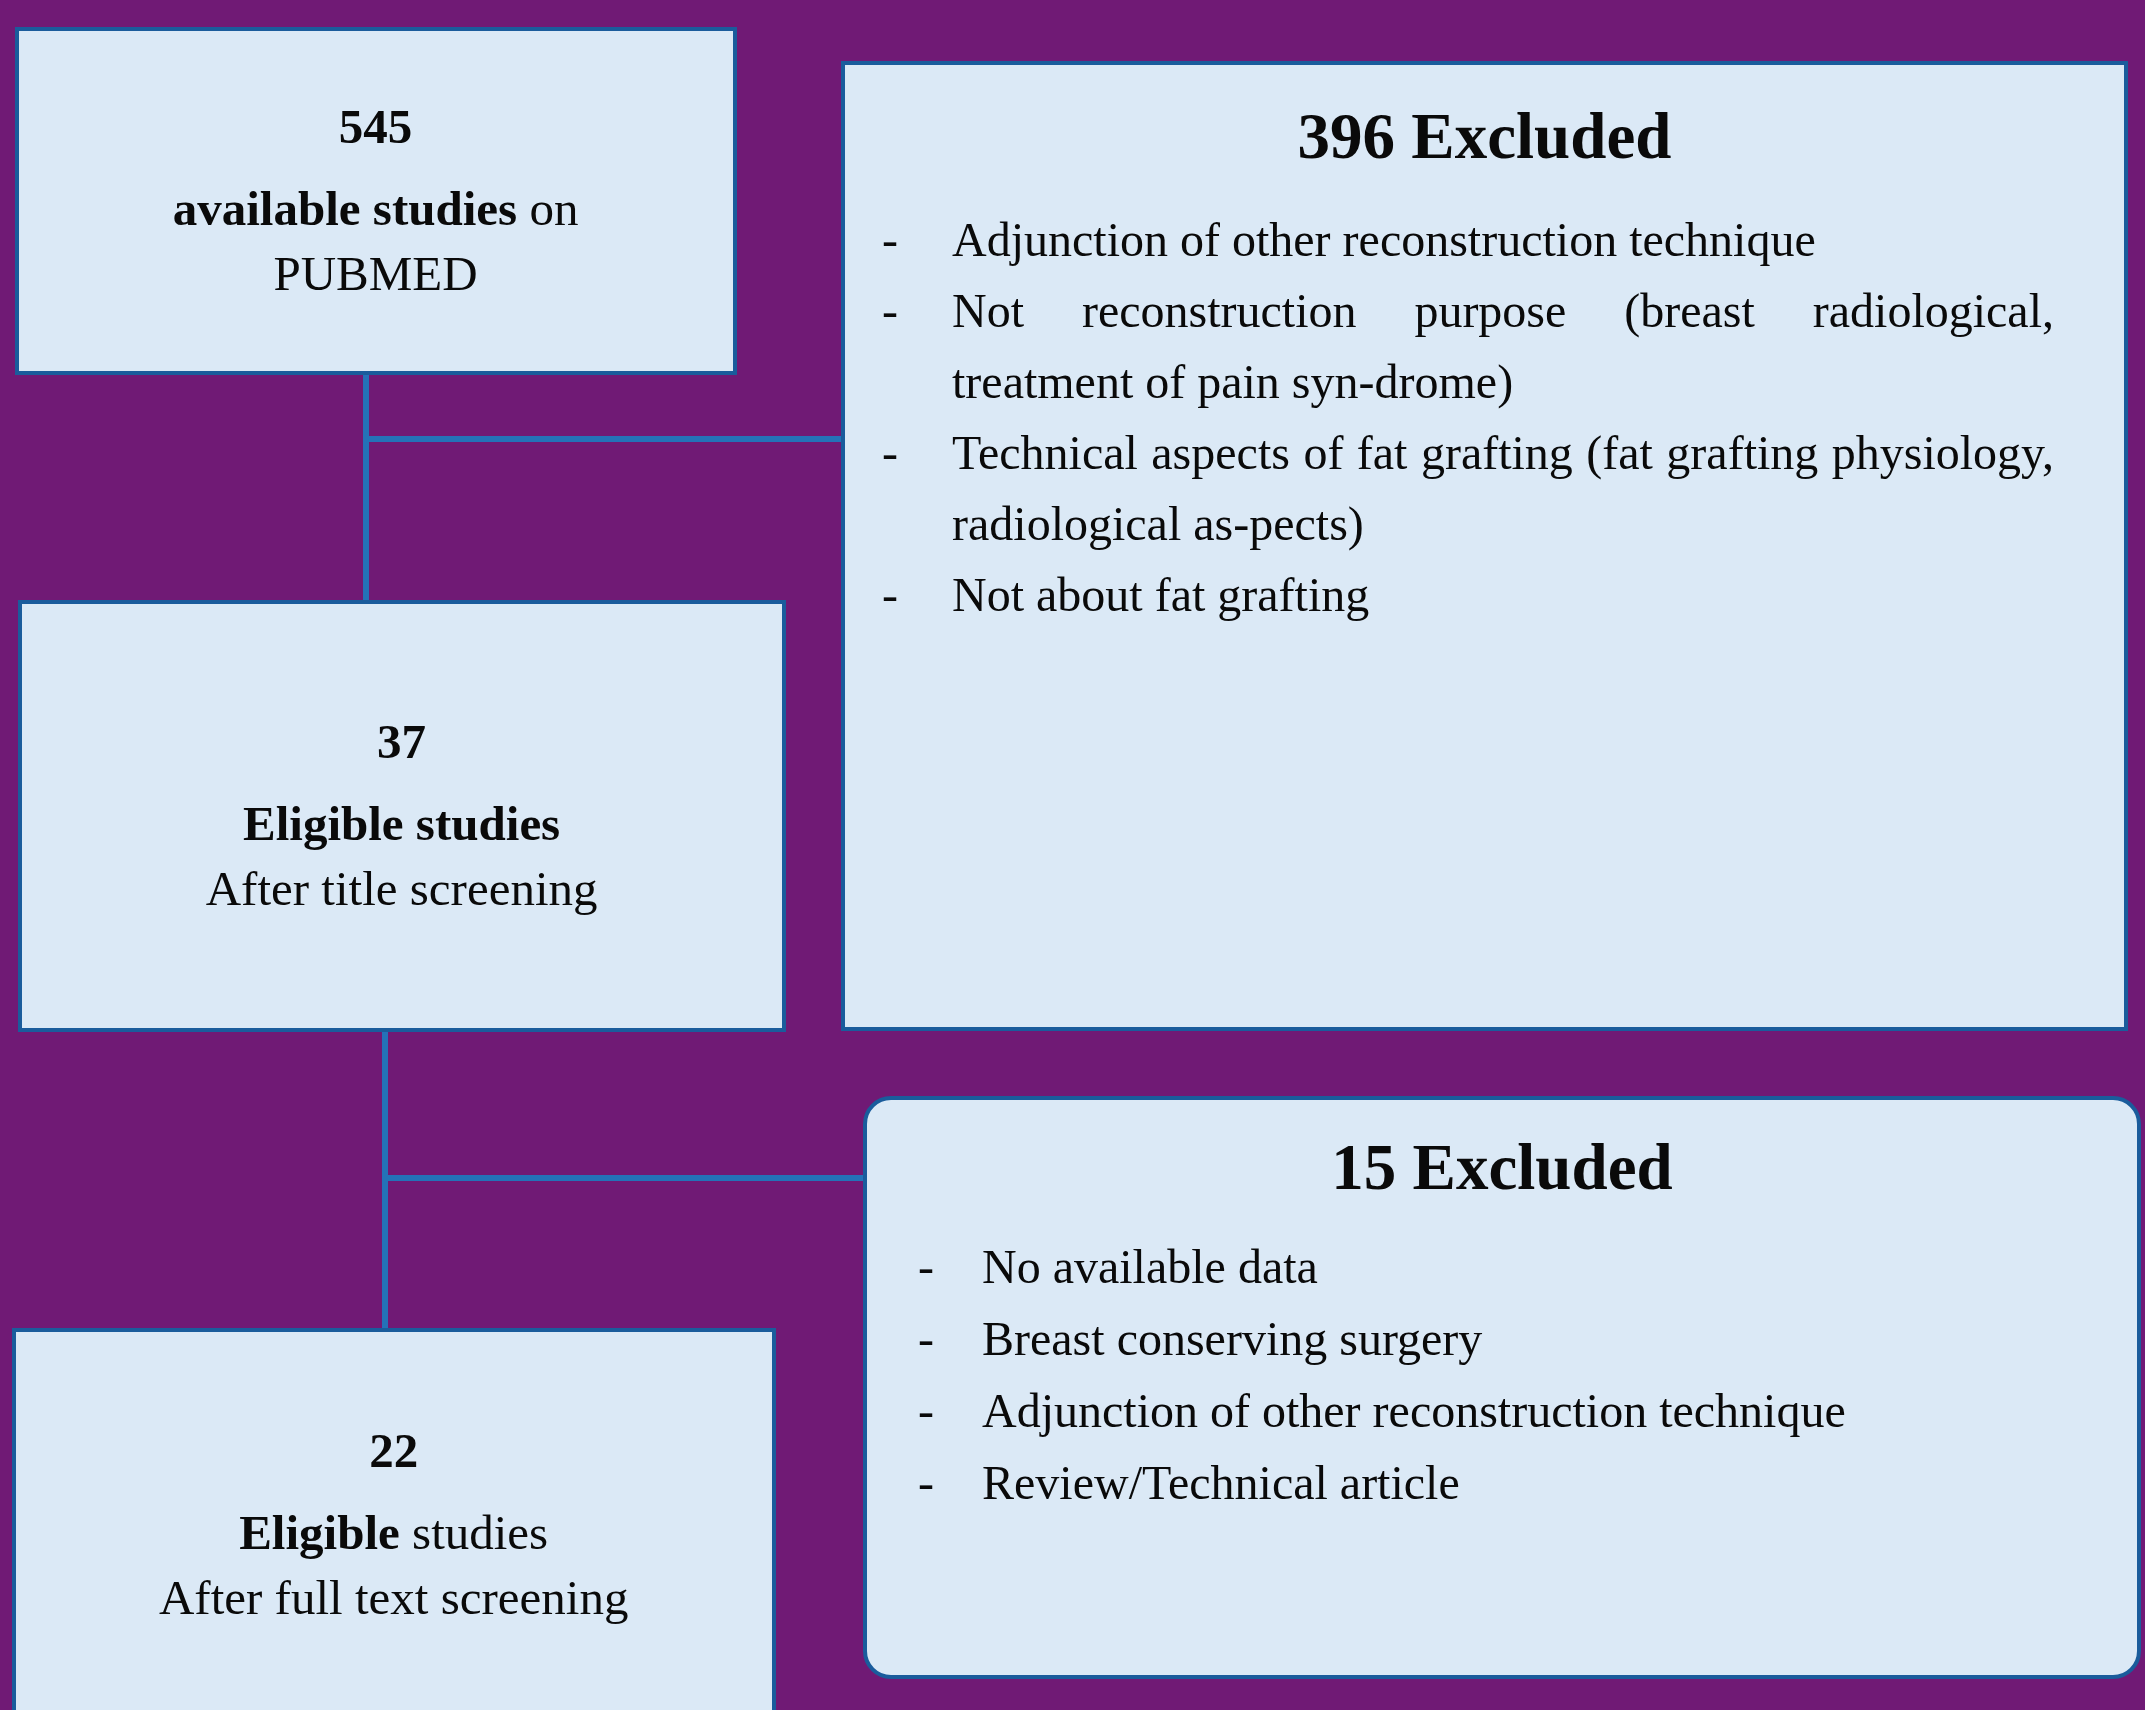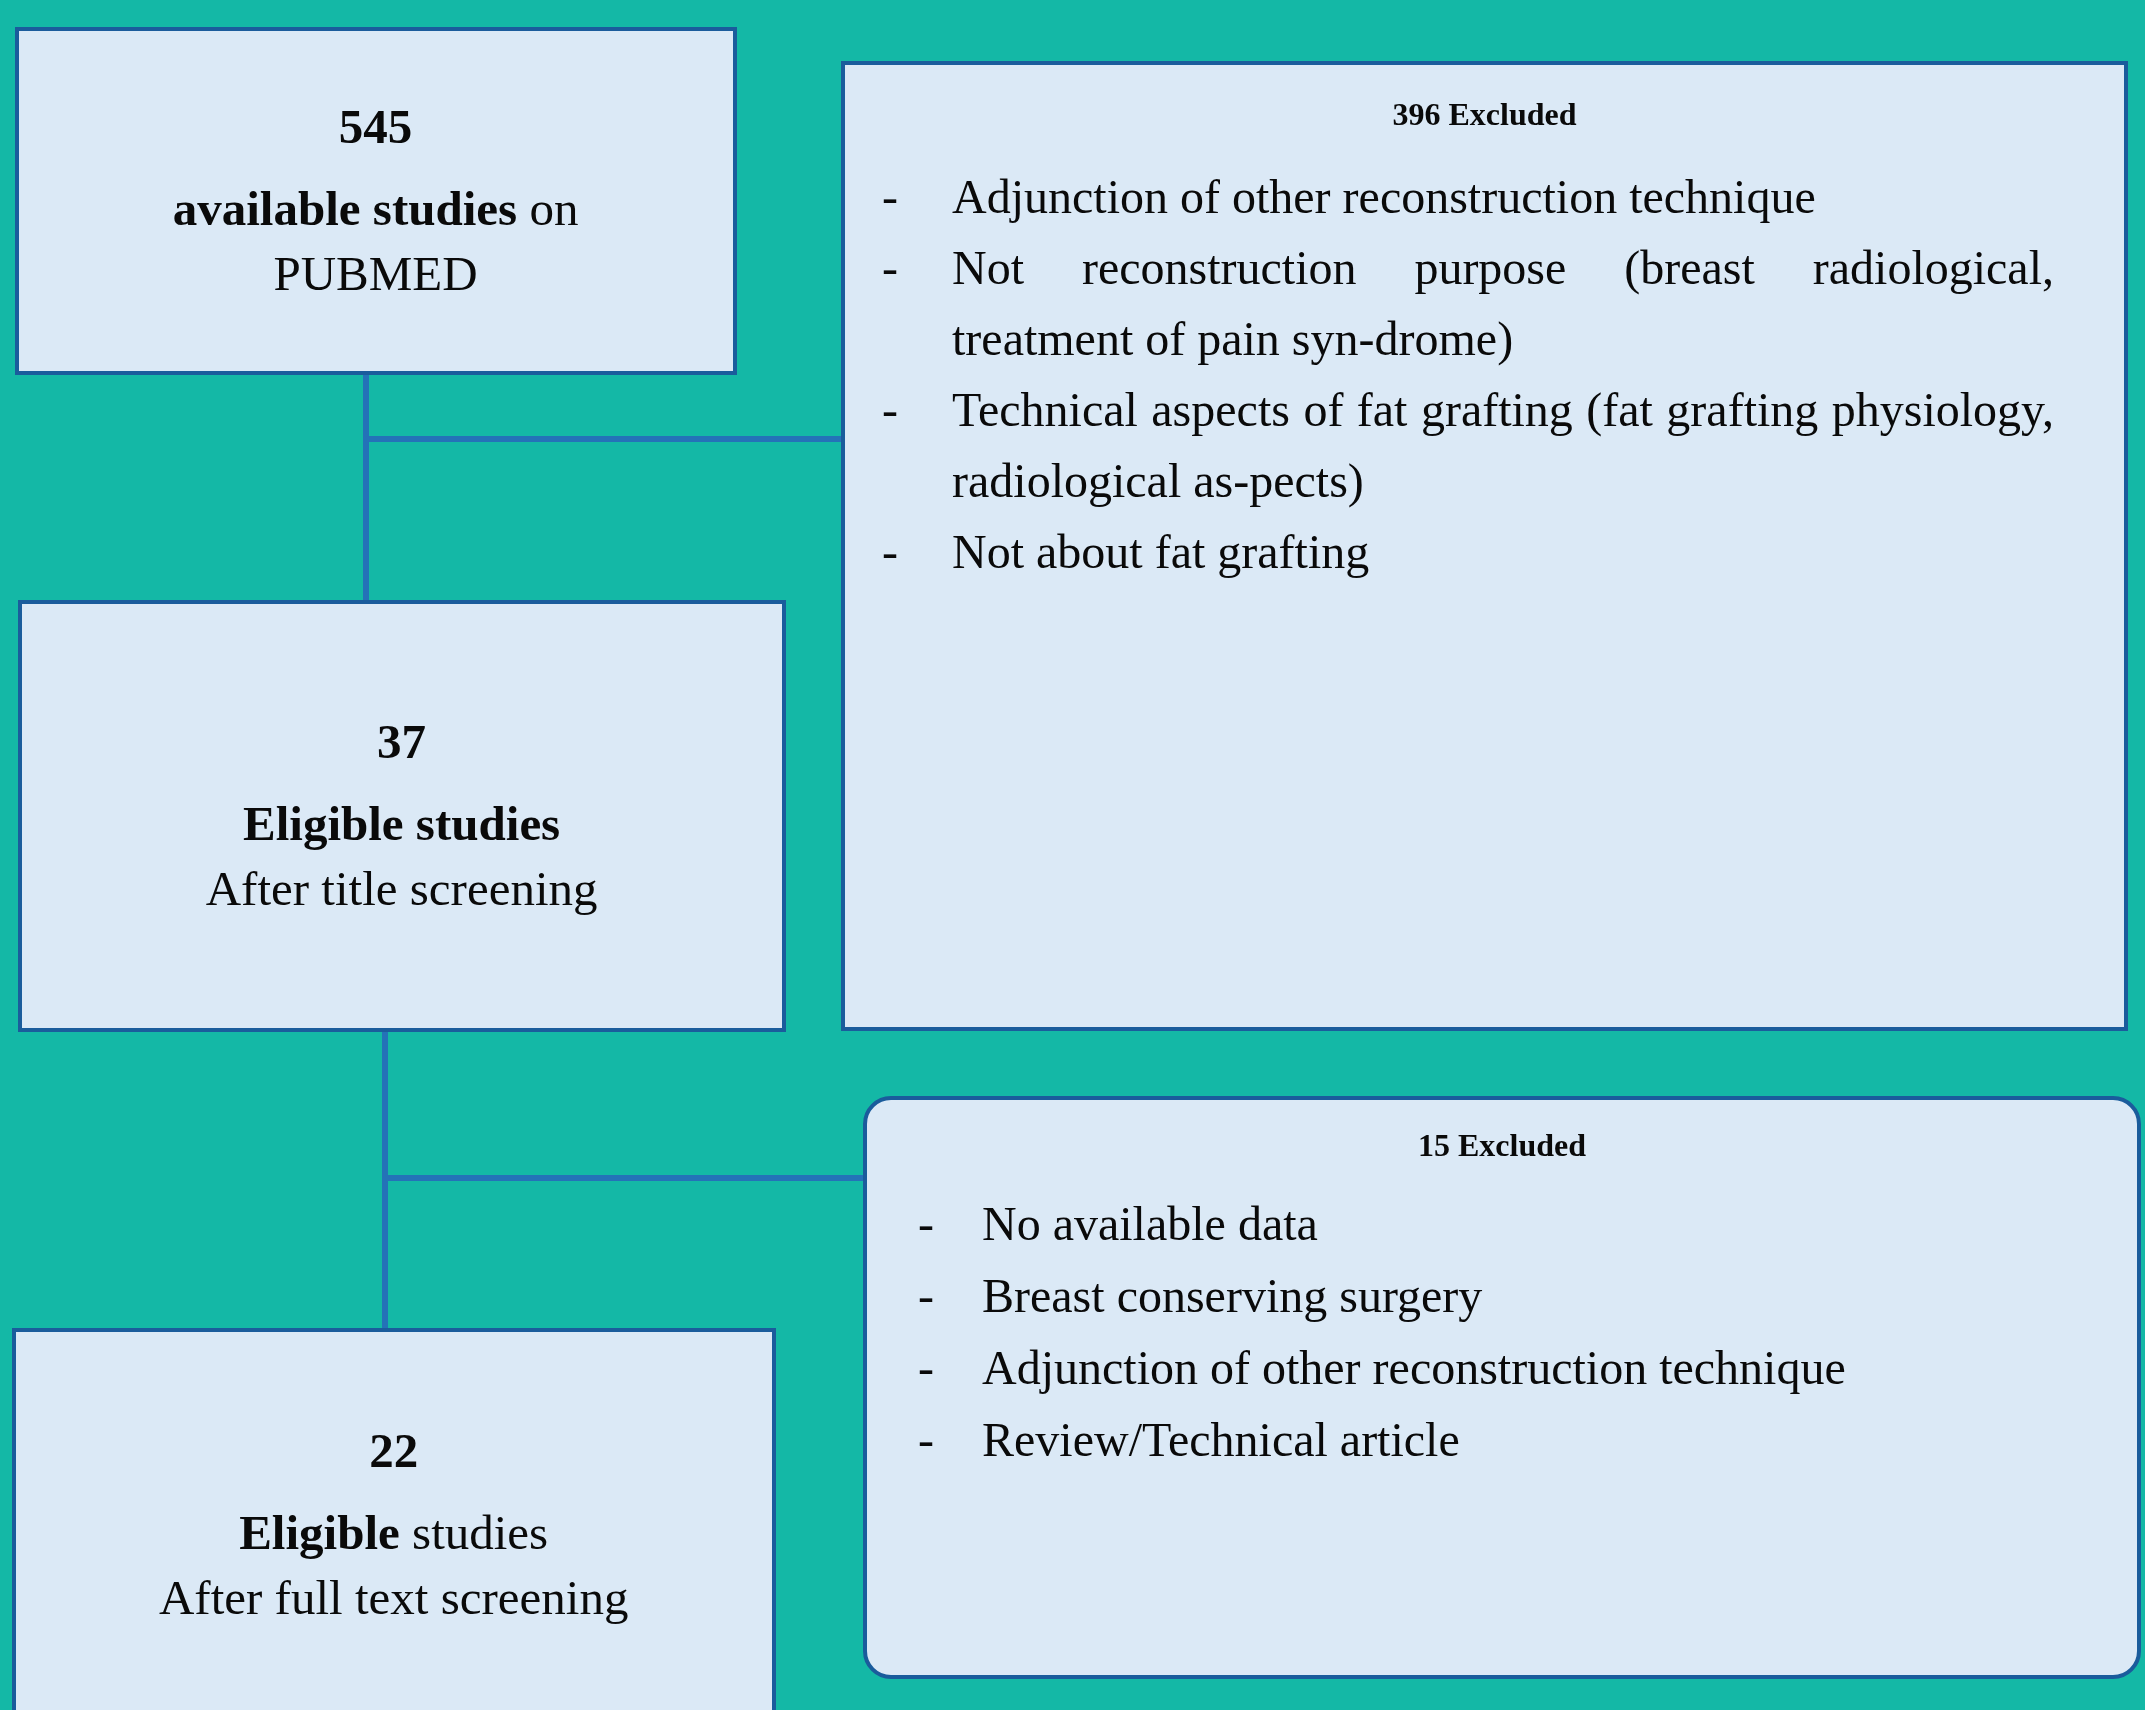--- a/index.html
+++ b/index.html
@@ -7,21 +7,21 @@
     padding: 0;
     background: #ffffff;
   }
   body {
     font-family: "Liberation Serif", "DejaVu Serif", serif;
   }
   #canvas {
     position: relative;
     width: 2146px;
     height: 1711px;
-    background: #14b8a6;
+    background: #701a75;
     overflow: hidden;
   }
 
   
   .node {
     position: absolute;
     box-sizing: border-box;
     background: #dbe9f6;
     border: 4.9px solid #1a5c9c;
     display: flex;
@@ -55,21 +55,21 @@
   }
   .strong { font-weight: bold; }
 
   
   #box-excluded-title { left: 841px;  top: 61px;   width: 1287px; height: 970px; }
   #box-excluded-full  { left: 863px;  top: 1096px; width: 1278px; height: 583px; border-radius: 28px; }
 
   .excl-heading {
     text-align: center;
     font-weight: bold;
-    font-size: 32px;
+    font-size: 65px;
     line-height: 1.3;
     margin-top: 29px;
     margin-bottom: 25px;
   }
   #box-excluded-full .excl-heading {
     margin-top: 25px;
     margin-bottom: 21.5px;
   }
 
   .excl-list {

